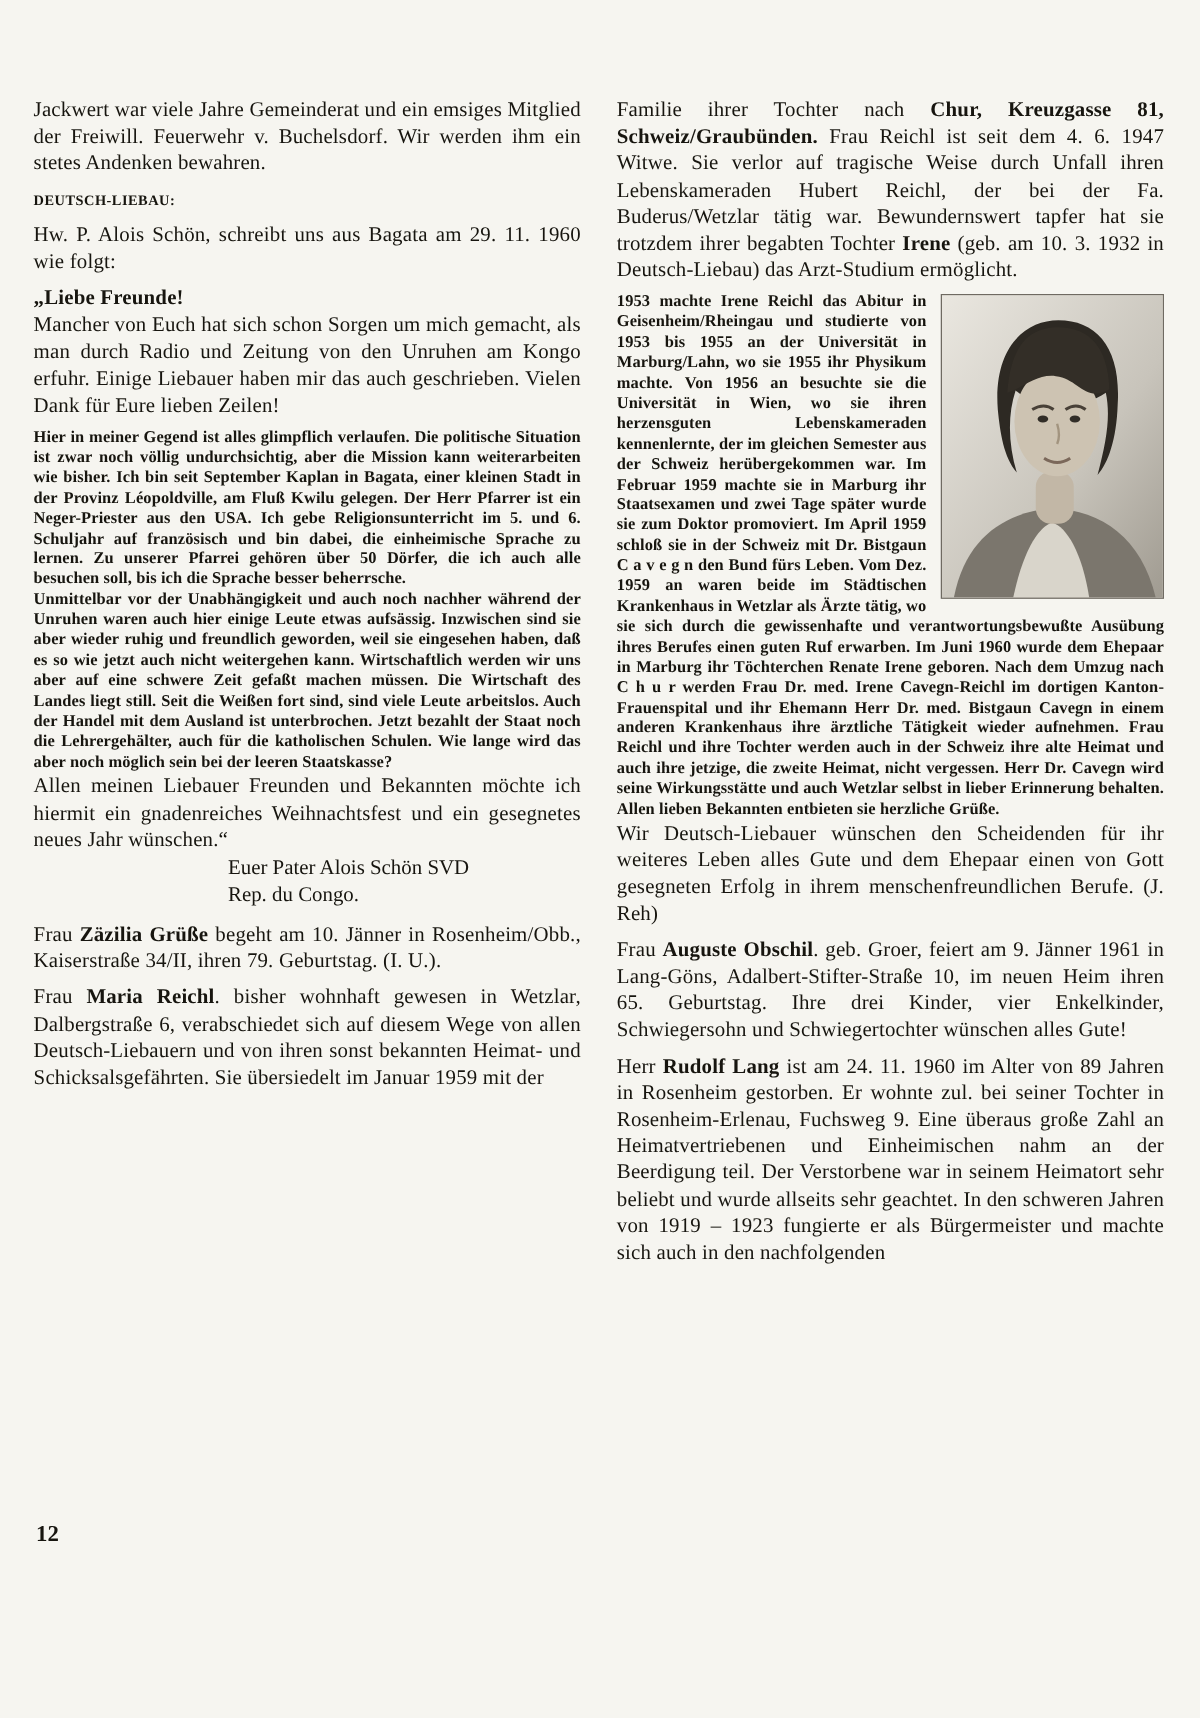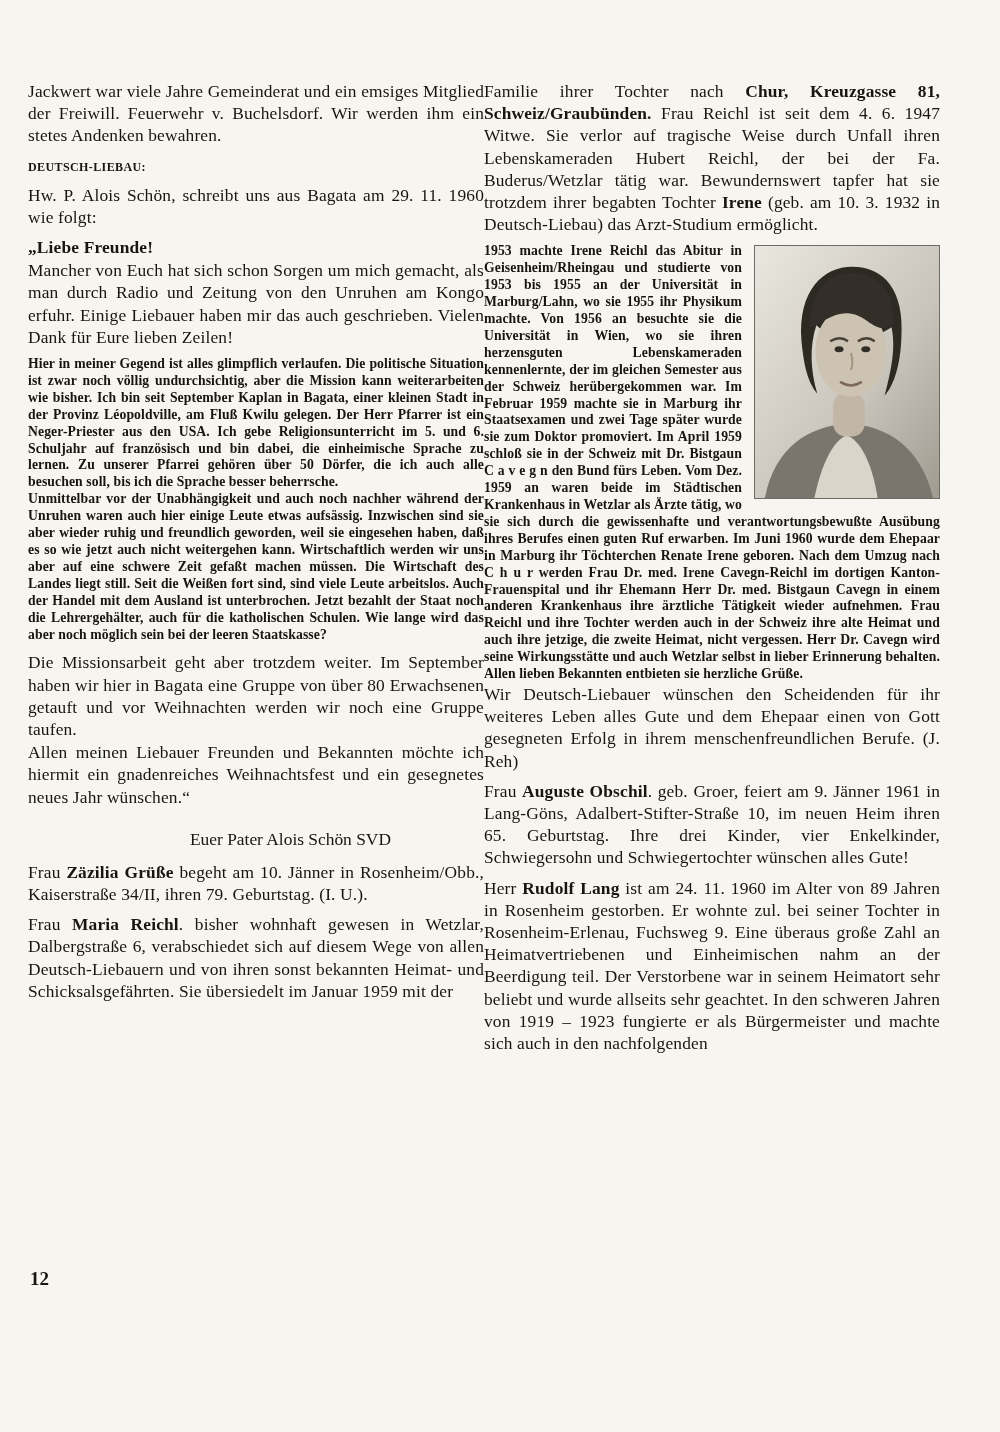--- a/index.html
+++ b/index.html
@@ -11,21 +11,21 @@
     -webkit-font-smoothing: antialiased;
   }
   .page {
     position: relative;
     width: 1000px; height: 1432px;
     box-sizing: border-box;
     padding: 80px 30px 0 28px;
     overflow: hidden;
     background: #f6f5f0;
   }
-  .columns { display: flex; }
+  .columns { display: flex; gap: 30px; }
   .col { width: 456px; }
   p, h2 { margin: 0; }
   .para {
     font-size: 17.4px;
     line-height: 22.2px;
     text-align: justify;
     letter-spacing: 0.15px;
     margin-bottom: 1px;
     hyphens: auto;
   }
@@ -38,21 +38,21 @@
   .small {
     font-size: 13.7px;
     line-height: 16.9px;
     font-weight: bold;
     text-align: justify;
     letter-spacing: 0.1px;
     hyphens: auto;
   }
   .gap { margin-top: 8px; }
   .signature {
-    margin: 20px 0 10px 162px;
+    margin: 1px 0 10px 162px;
     font-size: 17.4px;
     line-height: 23px;
   }
   .photo {
     float: right;
     width: 186px; height: 254px;
     margin: 2px 0 6px 12px;
     border: 1px solid #6f6a62;
     box-sizing: border-box;
     background: #cfccc4;
@@ -73,24 +73,24 @@
 <div class="page">
   <div class="columns">
     <div class="col">
         <p class="para"><span>Jackwert war viele Jahre Gemeinderat und ein emsiges Mitglied der Freiwill. Feuerwehr v. Buchelsdorf. Wir werden ihm ein stetes Andenken bewahren.</span></p>
         <h2 class="heading">DEUTSCH-LIEBAU:</h2>
         <p class="para"><span>Hw. P. Alois Schön, schreibt uns aus Bagata am 29. 11. 1960 wie folgt:</span></p>
         <p class="para gap"><b>„Liebe Freunde!</b></p>
         <p class="para"><span>Mancher von Euch hat sich schon Sorgen um mich gemacht, als man durch Radio und Zeitung von den Unruhen am Kongo erfuhr. Einige Liebauer haben mir das auch geschrieben. Vielen Dank für Eure lieben Zeilen!</span></p>
         <p class="small gap"><span>Hier in meiner Gegend ist alles glimpflich verlaufen. Die politische Situation ist zwar noch völlig undurchsichtig, aber die Mission kann weiterarbeiten wie bisher. Ich bin seit September Kaplan in Bagata, einer kleinen Stadt in der Provinz Léopoldville, am Fluß Kwilu gelegen. Der Herr Pfarrer ist ein Neger-Priester aus den USA. Ich gebe Religionsunterricht im 5. und 6. Schuljahr auf französisch und bin dabei, die einheimische Sprache zu lernen. Zu unserer Pfarrei gehören über 50 Dörfer, die ich auch alle besuchen soll, bis ich die Sprache besser beherrsche.</span></p>
         <p class="small"><span>Unmittelbar vor der Unabhängigkeit und auch noch nachher während der Unruhen waren auch hier einige Leute etwas aufsässig. Inzwischen sind sie aber wieder ruhig und freundlich geworden, weil sie eingesehen haben, daß es so wie jetzt auch nicht weitergehen kann. Wirtschaftlich werden wir uns aber auf eine schwere Zeit gefaßt machen müssen. Die Wirtschaft des Landes liegt still. Seit die Weißen fort sind, sind viele Leute arbeitslos. Auch der Handel mit dem Ausland ist unterbrochen. Jetzt bezahlt der Staat noch die Lehrergehälter, auch für die katholischen Schulen. Wie lange wird das aber noch möglich sein bei der leeren Staatskasse?</span></p>
-        <p class="para gap"><span>Die Missionsarbeit geht aber trotzdem weiter. Im September haben wir hier in Bagata eine Gruppe von über 80 Erwachsenen getauft und vor Weihnachten werden wir noch eine Gruppe taufen.</span></p>
         <p class="para"><span>Allen meinen Liebauer Freunden und Bekannten möchte ich hiermit ein gnadenreiches Weihnachtsfest und ein gesegnetes neues Jahr wünschen.“</span></p>
         <div class="signature">
           <div class="signature-line">Euer Pater Alois Schön SVD</div>
+          <div class="signature-line">Rep. du Congo.</div>
         </div>
         <p class="para gap"><span>Frau </span><b>Zäzilia Grüße</b><span> begeht am 10. Jänner in Rosenheim/Obb., Kaiserstraße 34/II, ihren 79. Geburtstag. (I. U.).</span></p>
         <p class="para gap"><span>Frau </span><b>Maria Reichl</b><span>. bisher wohnhaft gewesen in Wetzlar, Dalbergstraße 6, verabschiedet sich auf diesem Wege von allen Deutsch-Liebauern und von ihren sonst bekannten Heimat- und Schicksalsgefährten. Sie übersiedelt im Januar 1959 mit der</span></p>
       </div>
     <div class="col">
         <p class="para"><span>Familie ihrer Tochter nach </span><b>Chur, Kreuzgasse 81, Schweiz/Graubünden.</b><span> Frau Reichl ist seit dem 4. 6. 1947 Witwe. Sie verlor auf tragische Weise durch Unfall ihren Lebenskameraden Hubert Reichl, der bei der Fa. Buderus/Wetzlar tätig war. Bewundernswert tapfer hat sie trotzdem ihrer begabten Tochter </span><b>Irene</b><span> (geb. am 10. 3. 1932 in Deutsch-Liebau) das Arzt-Studium ermöglicht.</span></p>
         <p class="small gap">
   <span class="photo">
     <svg viewBox="0 0 186 254" xmlns="http://www.w3.org/2000/svg" preserveAspectRatio="none">
       <defs>

